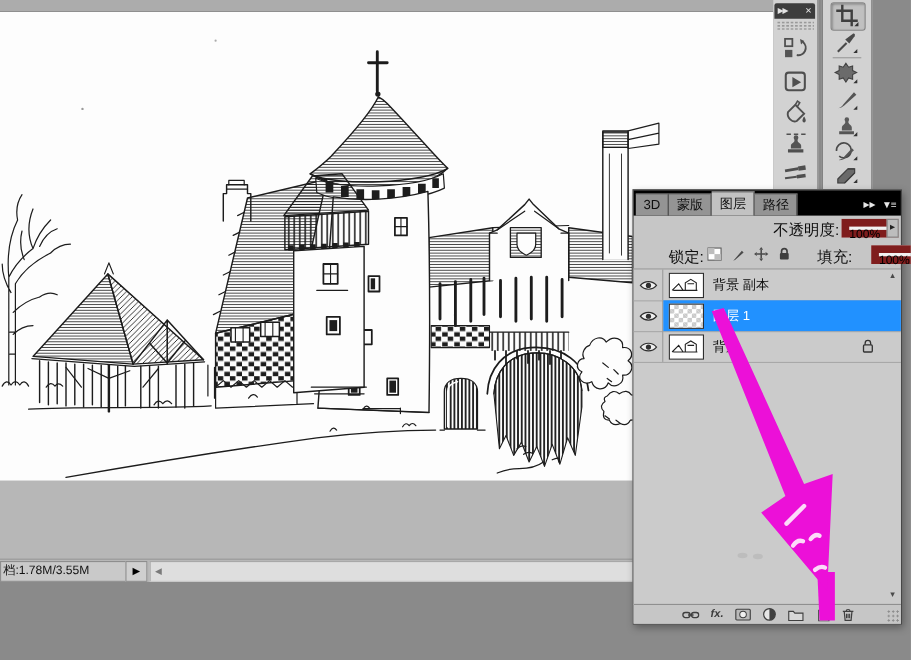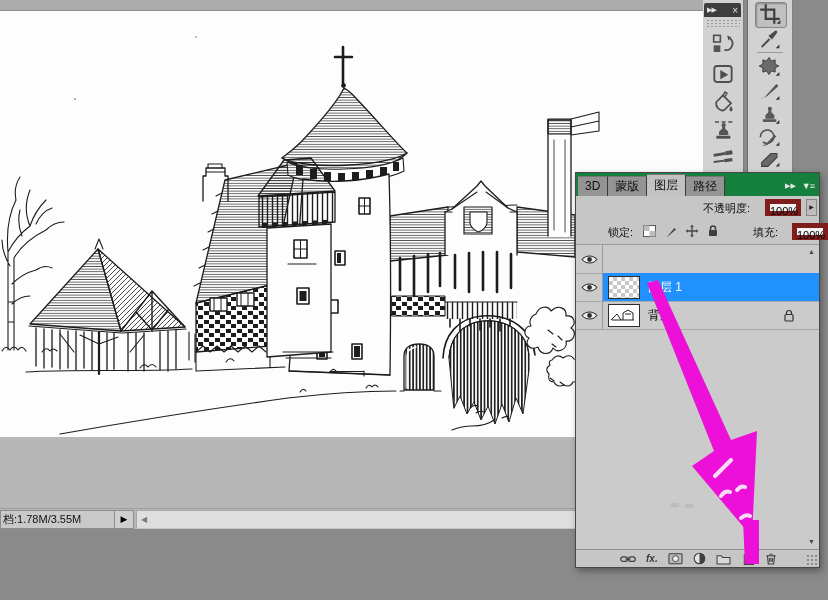--- a/index.html
+++ b/index.html
@@ -32,38 +32,38 @@
   
   #tools{position:absolute;left:747px;top:0;width:44px;height:172px;background:#d2d2d2;
     border-left:1px solid #6f6f6f;border-right:1px solid #808080;z-index:3;}
   .tool{position:absolute;left:7px;width:30px;height:24px;cursor:pointer;}
   .tool.selected{background:#c0c0c0;border:1px solid #868686;border-radius:3px;
     box-shadow:inset 1px 1px 2px rgba(0,0,0,.3);}
   .tool-divider{position:absolute;left:9px;width:26px;border-top:1px solid #9a9a9a;height:0;}
   
   #layers{position:absolute;left:575px;top:172px;width:245px;height:396px;background:#c6c6c6;
     border:1px solid #474747;box-sizing:border-box;z-index:10;box-shadow:2px 3px 7px rgba(0,0,0,.35);}
-  .tabbar{position:absolute;left:0;top:0;width:243px;height:23px;background:#15803d;
+  .tabbar{position:absolute;left:0;top:0;width:243px;height:23px;background:#000000;
     display:flex;align-items:flex-end;}
   .tab{height:19px;line-height:19px;padding:0 7px;font-size:12px;color:#101010;background:#949494;
     border-right:1px solid #3a3a3a;border-top:1px solid #777;cursor:pointer;white-space:nowrap;}
   .tab:first-child{margin-left:2px;}
   .tab.active{background:#c2c2c2;height:21px;line-height:21px;}
   .tab-btns{margin-left:auto;display:flex;align-items:center;color:#e8e8e8;gap:6px;
     padding-right:5px;padding-bottom:5px;}
   .tab-btns .g{font-size:7px;cursor:pointer;}
   .menu-btn{font-size:9px;cursor:pointer;letter-spacing:-1px;}
   .opt-row{position:absolute;left:0;top:23px;width:243px;height:24px;}
   .lock-row{position:absolute;left:0;top:47px;width:243px;height:24px;margin-left:27px;}
   .dropdown{position:absolute;left:5px;top:3px;width:118px;height:17px;background:#f2f2f2;
     border:1px solid #6e6e6e;font-size:12px;color:#000;line-height:16px;padding-left:5px;
     box-sizing:border-box;cursor:pointer;}
   .dropdown .dd-arrow{position:absolute;right:4px;top:0;font-size:7px;color:#111;line-height:15px;}
-  .flabel{position:absolute;top:5px;font-size:11px;color:#0d0d0d;white-space:nowrap;}
-  .ffield{position:absolute;top:3px;width:36px;height:17px;background:#f2f2f2;border:5px solid #7f1d1d;
+  .flabel{position:absolute;top:5px;font-size:14px;color:#0d0d0d;white-space:nowrap;}
+  .ffield{position:absolute;top:3px;width:52px;height:17px;background:#f2f2f2;border:7px solid #7f1d1d;
     font-size:11px;color:#000;line-height:15px;padding-left:0;box-sizing:border-box;}
   .fspin{position:absolute;top:3px;width:11px;height:17px;background:#bdbdbd;border:1px solid #868686;
     box-sizing:border-box;font-size:6px;color:#222;text-align:center;line-height:15px;cursor:pointer;}
   .lock-icons{position:absolute;left:40px;top:4px;display:flex;gap:7px;}
   .lock-icons .li{cursor:pointer;}
   
   .list{position:absolute;left:0;top:71px;width:243px;height:305px;background:#cbcbcb;
     border-top:1px solid #9b9b9b;}
   .row{position:absolute;left:0;width:243px;height:28px;border-bottom:1px solid #a8a8a8;display:flex;}
   .eye{width:26px;height:28px;border-right:1px solid #9b9b9b;display:flex;align-items:center;
@@ -349,33 +349,39 @@
             </svg></span>
         <span class="li"><svg width="14" height="14" viewBox="0 0 14 14">
               <path d="M7,3 V11 M3,7 H11" stroke="#4a4a4a" stroke-width="1.4"></path>
               <path d="M7,0.5 L5.2,3 H8.8 Z M7,13.5 L5.2,11 H8.8 Z M0.5,7 L3,5.2 V8.8 Z M13.5,7 L11,5.2 V8.8 Z" fill="#4a4a4a"></path>
             </svg></span>
         <span class="li"><svg width="14" height="14" viewBox="0 0 14 14">
               <rect x="3" y="6" width="8" height="6" rx="1" fill="#3f3f3f"></rect>
               <path d="M4.5,6 V4.5 a2.5,2.5 0 0 1 5,0 V6" fill="none" stroke="#3f3f3f" stroke-width="1.5"></path>
             </svg></span>
       </div>
-      <span class="flabel" style="left:150px;text-align:right;">填充:</span>
+      <span class="flabel" style="left:140px;text-align:right;">填充:</span>
       <div class="ffield" style="left:189px;"><span>100%</span></div>
       <div class="fspin" style="left:230px;"><span>▶</span></div>
     </div>
 
     <div class="list">
       <div class="row" style="top:0;">
         <div class="eye">
             <svg width="17" height="11" viewBox="0 0 18 12">
               <path d="M1,6 C5,1 13,1 17,6 C13,11 5,11 1,6 Z" fill="#efefef" stroke="#2f2f2f" stroke-width="1.2"></path>
               <circle cx="9" cy="6" r="2.6" fill="#2f2f2f"></circle>
             </svg>
           </div>
+        <div class="rbody">
+          <div class="thumb"><svg width="28" height="19" viewBox="0 0 28 19">
+                <path d="M2,15 L8,9 L12,15 M14,15 V8 L19,5 L24,8 V15 M3,15 h22 M16,9 h6" stroke="#222" stroke-width="1" fill="none"></path>
+              </svg></div>
+          <span class="lname">背景 副本</span>
+        </div>
       </div>
       <div class="row" style="top:28px;">
         <div class="eye">
             <svg width="17" height="11" viewBox="0 0 18 12">
               <path d="M1,6 C5,1 13,1 17,6 C13,11 5,11 1,6 Z" fill="#efefef" stroke="#2f2f2f" stroke-width="1.2"></path>
               <circle cx="9" cy="6" r="2.6" fill="#2f2f2f"></circle>
             </svg>
           </div>
         <div class="rbody sel">
           <div class="thumb checker"></div>

